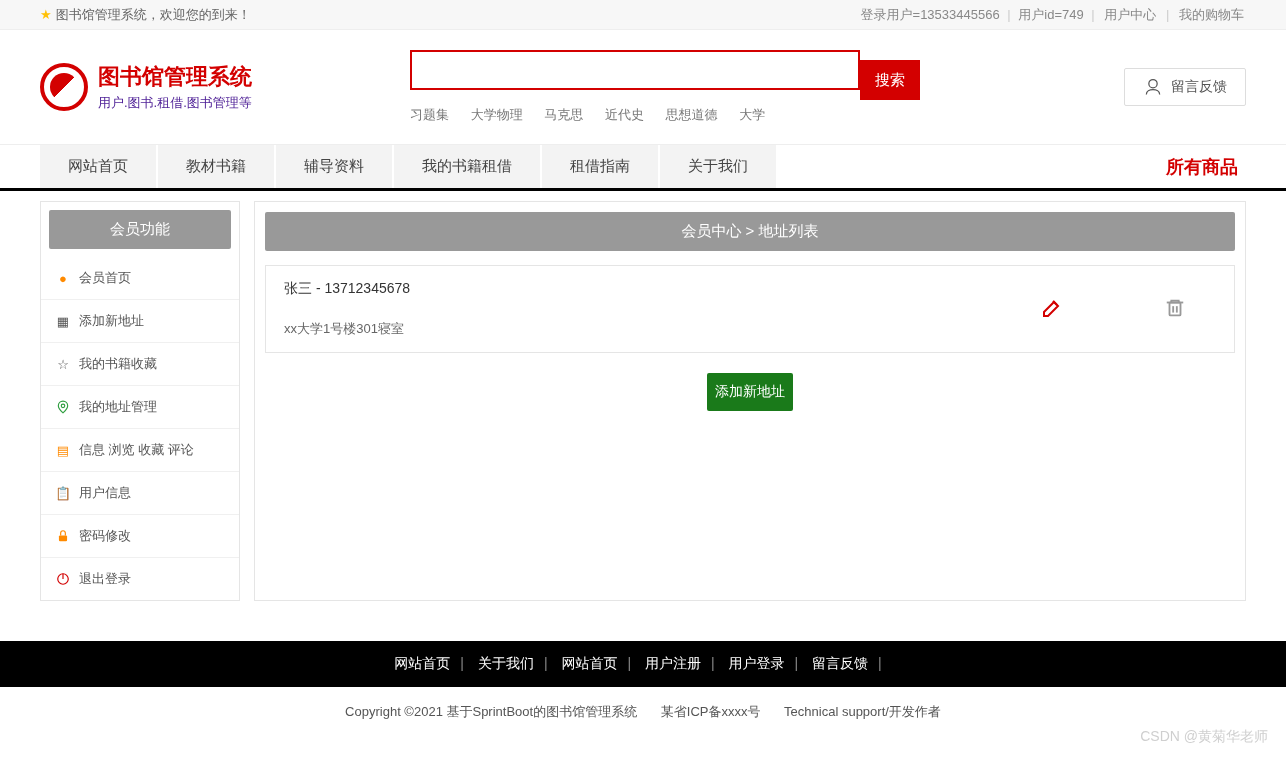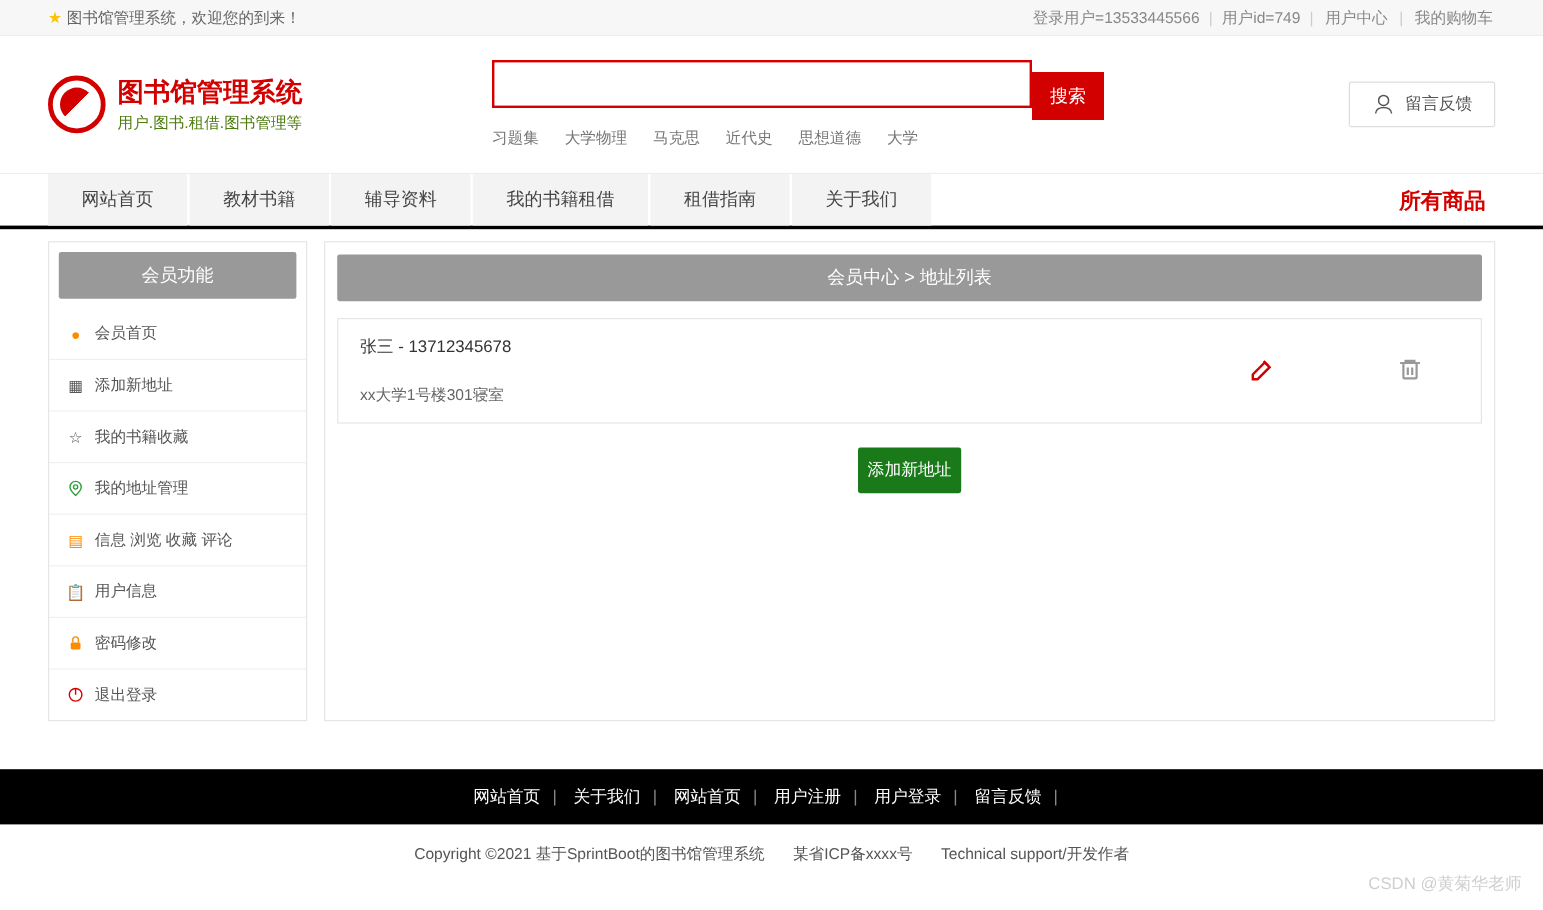--- a/index.html
+++ b/index.html
@@ -11,40 +11,40 @@
 .topbar-right { color: #888; }
 .topbar-right a { color: #888; text-decoration: none; margin: 0 2px; }
 .sep { color: #ccc; margin: 0 4px; }
 
 .header { display: flex; align-items: center; padding: 20px 40px 10px 40px; }
 .logo-area { display: flex; align-items: center; width: 370px; }
 .logo-icon { width: 48px; height: 48px; border-radius: 50%; border: 4px solid #d30000; position: relative; margin-right: 10px; display:flex; align-items:center; justify-content:center; }
 .logo-icon::after { content:""; width: 28px; height: 28px; background: linear-gradient(135deg, #d30000 50%, #fff 50%); border-radius:50%; }
 .logo-text { }
 .logo-title { font-size: 22px; font-weight: bold; color: #d30000; }
-.logo-sub { font-size: 13px; color: #4d7c0f; margin-top: 2px; }
+.logo-sub { font-size: 13px; color: #4c1d95; margin-top: 2px; }
 
 .search-area { flex: 0 0 auto; }
 .search-box { display: flex; }
 .search-input { width: 450px; height: 40px; border: 2px solid #d30000; padding: 0 8px; outline: none; }
 .search-btn { width: 60px; height: 40px; background: #d30000; color: #fff; border: none; font-size: 15px; cursor: pointer; margin-top: 10px; }
 .hot-words { margin-top: 6px; font-size: 13px; color: #777; }
 .hot-words span { margin-right: 18px; cursor: pointer; }
 
 .feedback-area { margin-left: auto; }
 .feedback-btn { display: flex; align-items: center; border: 1px solid #ddd; padding: 8px 18px; border-radius: 2px; cursor: pointer; color: #555; }
 .feedback-btn svg { margin-right: 8px; }
 
 .navbar { background: #fff; border-top: 1px solid #eee; border-bottom: 3px solid #000; display: flex; align-items: stretch; padding: 0 40px; margin-top: 10px; }
 .nav-item { padding: 12px 28px; color: #444; font-size: 15px; cursor: pointer; background: #f3f3f3; margin-right: 2px; }
 .nav-item:first-child { font-weight: 500; }
 .nav-right { margin-left: auto; color: #d30000; font-size: 18px; font-weight: bold; align-self: center; padding-right: 8px; }
 
 .main { display: flex; padding: 10px 40px 30px 40px; gap: 14px; }
-.sidebar { width: 216px; border: 1px solid #e5e5e5; background: #fff; align-self: flex-start; min-height: 390px; }
+.sidebar { width: 200px; border: 1px solid #e5e5e5; background: #fff; align-self: flex-start; min-height: 390px; }
 .sidebar-head { background: #999; color: #fff; text-align: center; padding: 10px 0; font-size: 15px; margin: 8px; border-radius: 2px; }
 .side-item { display: flex; align-items: center; padding: 12px 14px; border-bottom: 1px solid #f0f0f0; color: #555; cursor: pointer; font-size: 13px; }
 .side-item:last-child { border-bottom: none; }
 .side-item .ico { width: 16px; height: 16px; margin-right: 8px; display: inline-flex; align-items:center; justify-content:center; }
 .orange { color: #ff8a00; }
 .green { color: #2e9e3f; }
 .blue { color: #4a90d9; }
 .red { color: #d30000; }
 
 .content { flex: 1; border: 1px solid #e5e5e5; padding: 10px; }

